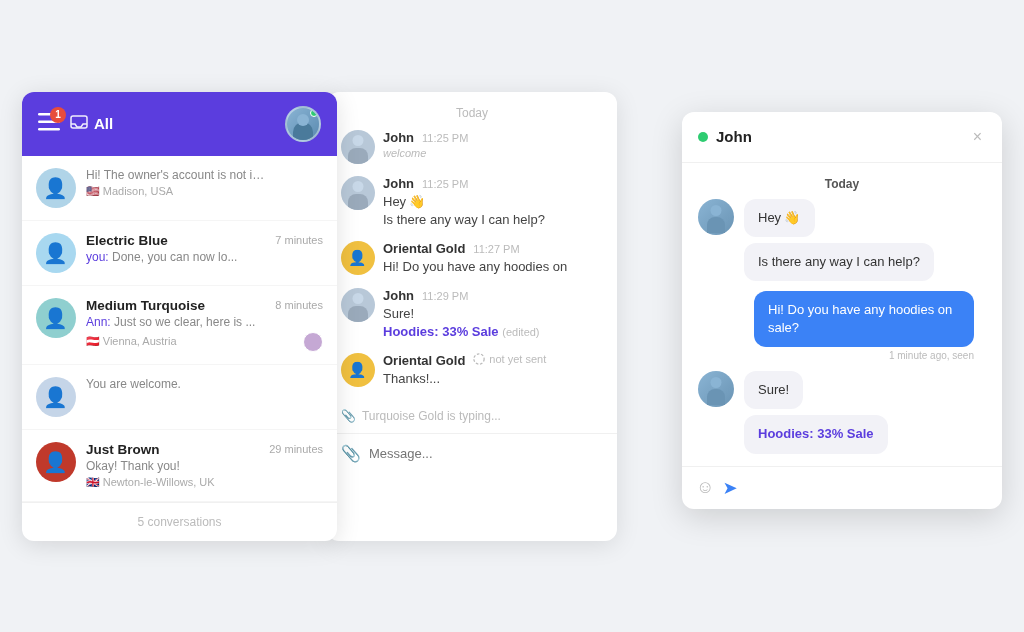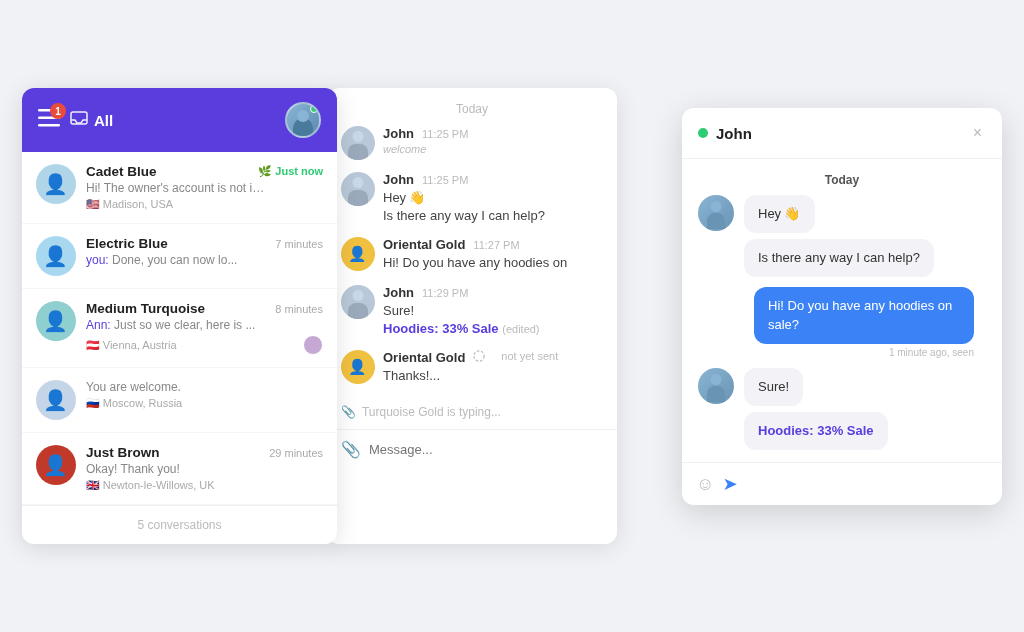--- a/index.html
+++ b/index.html
@@ -493,24 +493,20 @@
 
     <ul class="conv-list">
 
       <li class="conv-item">
         <div class="conv-avatar">
           <div class="av-person avatar-cadet" style="background:#b0d4e8;">
             <span style="color:#7aaccc;font-size:20px;">👤</span>
           </div>
         </div>
         <div class="conv-body">
-          <div class="conv-row1">
-            <span class="conv-name">Cadet Blue</span>
-            <span class="conv-time green">🌿 Just now</span>
-          </div>
           <div class="conv-preview">Hi! The owner's account is not in...</div>
           <div class="conv-meta">
             <span class="conv-location">🇺🇸 Madison, USA</span>
           </div>
         </div>
       </li>
 
       <li class="conv-item">
         <div class="conv-avatar">
           <div class="av-person" style="background:#a8d8f0;">
@@ -552,23 +548,20 @@
       </li>
 
       <li class="conv-item">
         <div class="conv-avatar">
           <div class="av-person" style="background:#c5d5e8;">
             <span style="color:#8aaabb;font-size:20px;">👤</span>
           </div>
         </div>
         <div class="conv-body">
           <div class="conv-preview">You are welcome.</div>
-          <div class="conv-meta">
-            <span class="conv-location">🇷🇺 Moscow, Russia</span>
-          </div>
         </div>
       </li>
 
       <li class="conv-item">
         <div class="conv-avatar">
           <div class="av-person" style="background:#c0392b; border-radius:50%; width:40px; height:40px;">
             <span style="color:#e8a8a8;font-size:20px;">👤</span>
           </div>
         </div>
         <div class="conv-body">
@@ -642,21 +635,21 @@
         </div>
       </div>
 
       <div class="chat-msg">
         <div class="gold-avatar">
           <span style="font-size:15px;">👤</span>
         </div>
         <div class="chat-msg-content">
           <div class="chat-msg-header">
             <span class="chat-msg-name">Oriental Gold</span>
-            <span class="chat-msg-time" style="display:flex;align-items:center;gap:16px;">
+            <span class="chat-msg-time" style="display:flex;align-items:center;gap:4px;">
               <svg width="12" height="12" viewBox="0 0 14 14" fill="none">
                   <circle cx="7" cy="7" r="6" stroke="#bbb" stroke-width="1.5" stroke-dasharray="3 2"></circle>
                 </svg>
               <span style="color:#bbb;">not yet sent</span>
             </span>
           </div>
           <div class="chat-msg-text">Thanks!...</div>
         </div>
       </div>
     </div>

